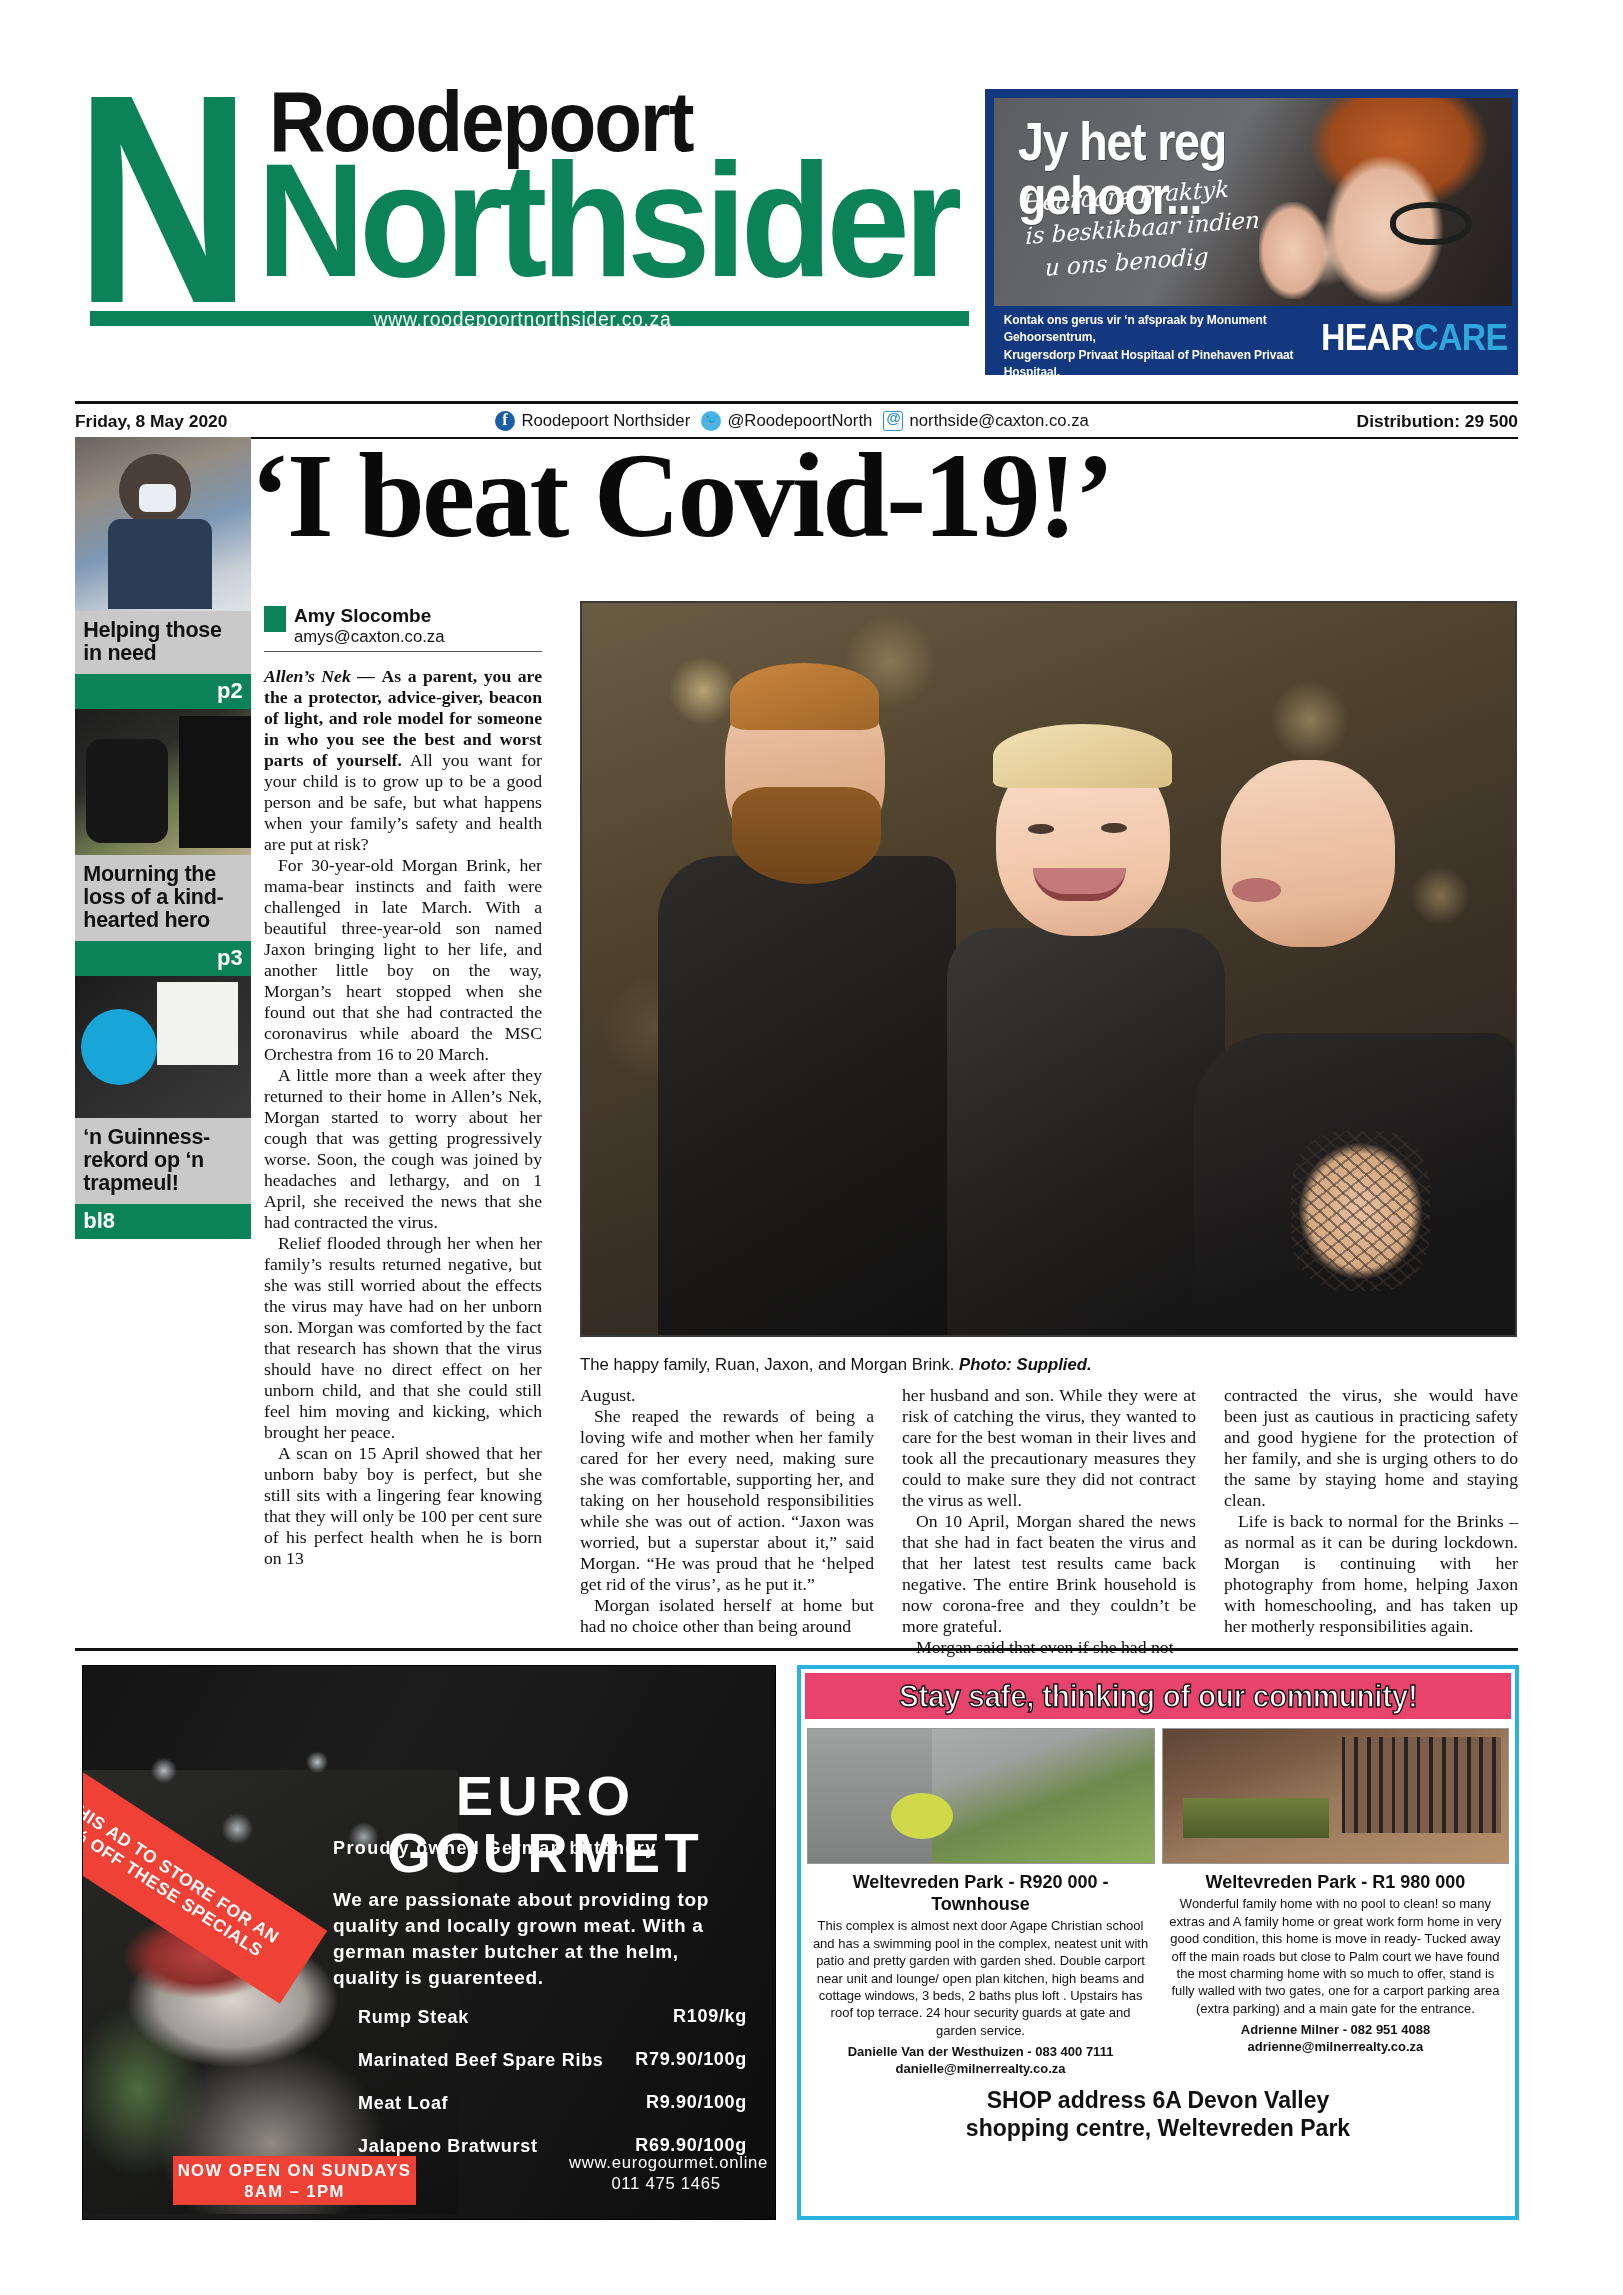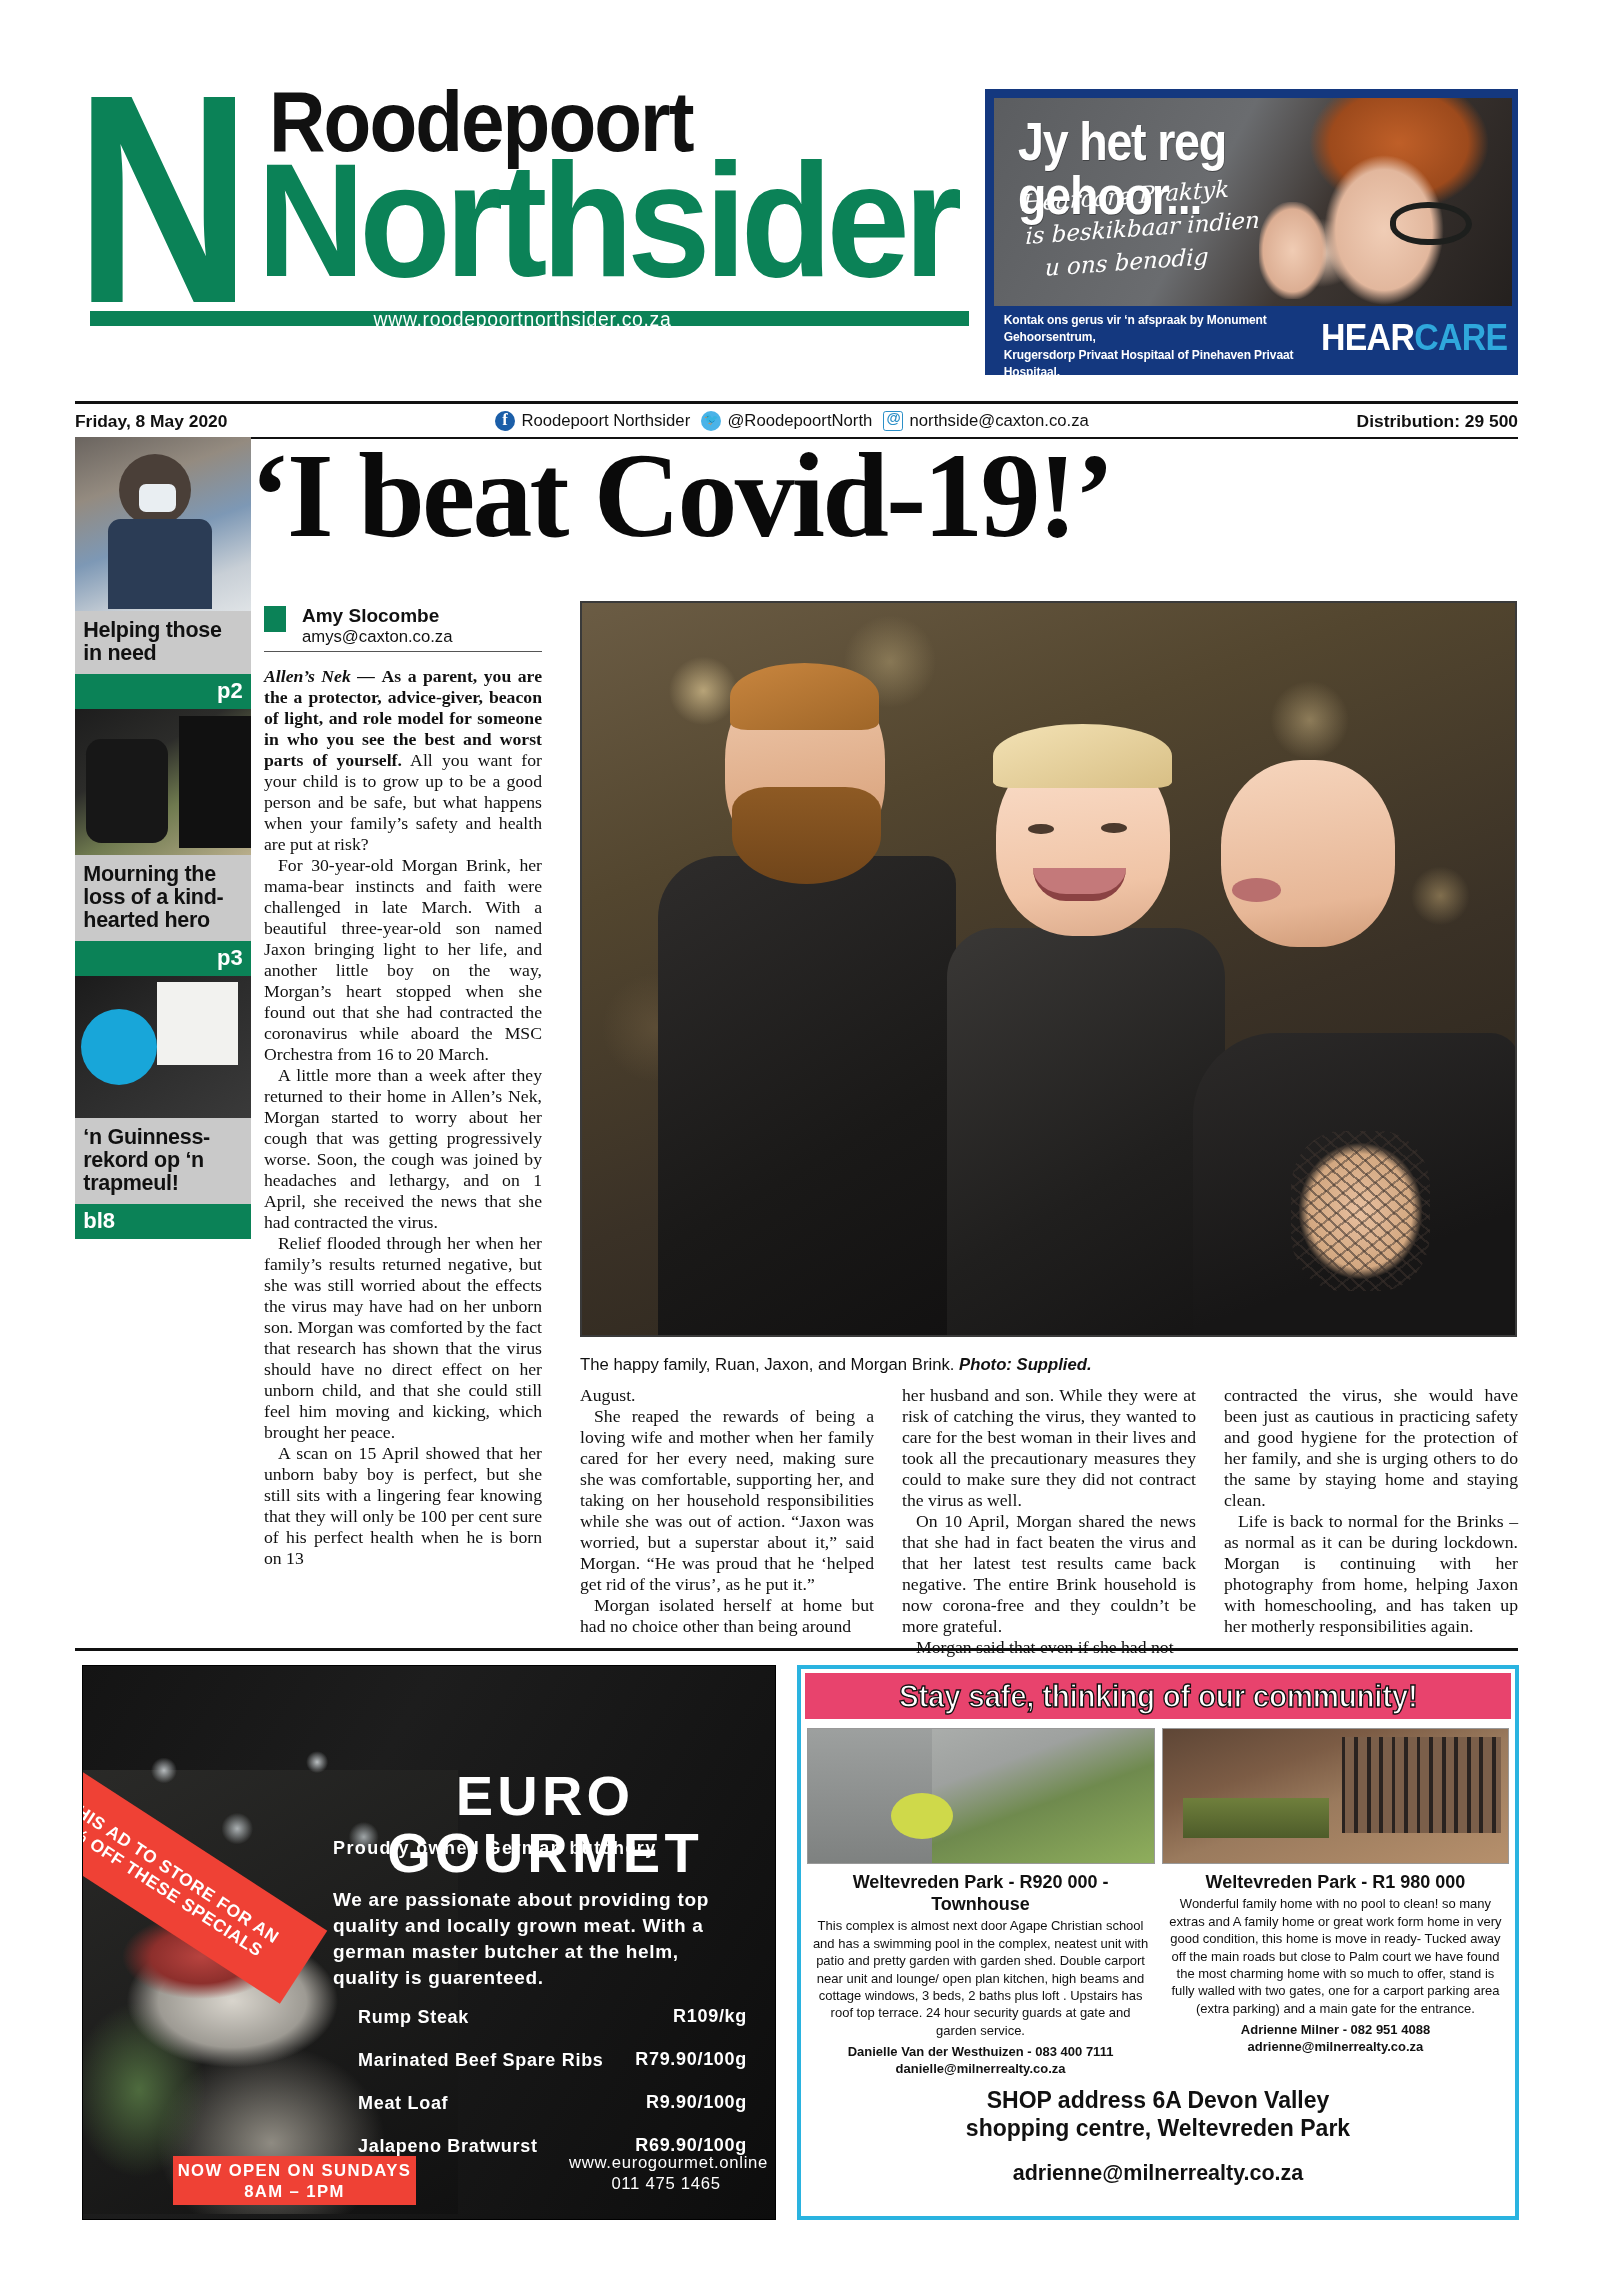--- a/index.html
+++ b/index.html
@@ -170,21 +170,21 @@
   .ph2::before { content:""; position:absolute; left:11px; top:30.5px; width:82px; height:104px; background:#171717; border-radius:15.3px; }
   .ph2::after { content:""; position:absolute; left:104px; top:7px; width:72px; height:132px; background:#111; }
   .ph3 { height: 142px; background: linear-gradient(145deg,#1b1b1b 0%,#2a2a2a 40%,#3a3a3a 100%); }
   .ph3::before { content:""; position:absolute; left:5.6px; top:33px; width:76px; height:76px; border-radius:50%; background:#18a6d9; }
   .ph3::after { content:""; position:absolute; left:82px; top:5.6px; width:81px; height:83px; background:#f2f2ef; }
 
   
   .byline {
     position: absolute; left: 264px; top: 605px; width: 278px;
   }
-  .byline-row { display: flex; align-items: flex-start; gap: 16px; }
+  .byline-row { display: flex; align-items: flex-start; gap: 8px; }
   .byline-sq { width: 22px; height: 26px; background: #0b8257; flex: none; margin-top: 1.4px; }
   .byline-name { font-weight: bold; font-size: 19px; line-height: 21px; color: #111; }
   .byline-mail { font-size: 16.7px; line-height: 19.4px; color: #111; margin-top: 0.7px; }
   .byline-rule { width: 278px; height: 1.4px; background: #555; margin-top: 4.9px; }
 
   .col-a {
     position: absolute; left: 264px; top: 666px;
     width: 278px; height: 957px;
     font-family: "Liberation Serif", serif;
     font-size: 17.7px; line-height: 21px; color: #111;
@@ -568,19 +568,18 @@
         <div class="ml-photo p2"></div>
         <div class="ml-title">Weltevreden Park - R1 980 000</div>
         <div class="ml-desc">Wonderful family home with no pool to clean! so many extras and A family home or great work form home in very good condition, this home is move in ready- Tucked away off the main roads but close to Palm court we have found the most charming home with so much to offer, stand is fully walled with two gates, one for a carport parking  area (extra parking) and a main gate for the entrance.</div>
         <div class="ml-contact">Adrienne Milner - 082 951 4088  adrienne@milnerrealty.co.za</div>
       </div>
     </div>
     <div class="ml-bottom">
       <div class="ml-address">
         <div class="ml-addr1">SHOP address 6A  Devon Valley</div>
         <div class="ml-addr1">shopping centre, Weltevreden Park</div>
-        <div class="ml-addr2">adrienne@milnerrealty.co.za</div>
       </div>
     </div>
   </div>
 
 </div>
 
 
 </body></html>

